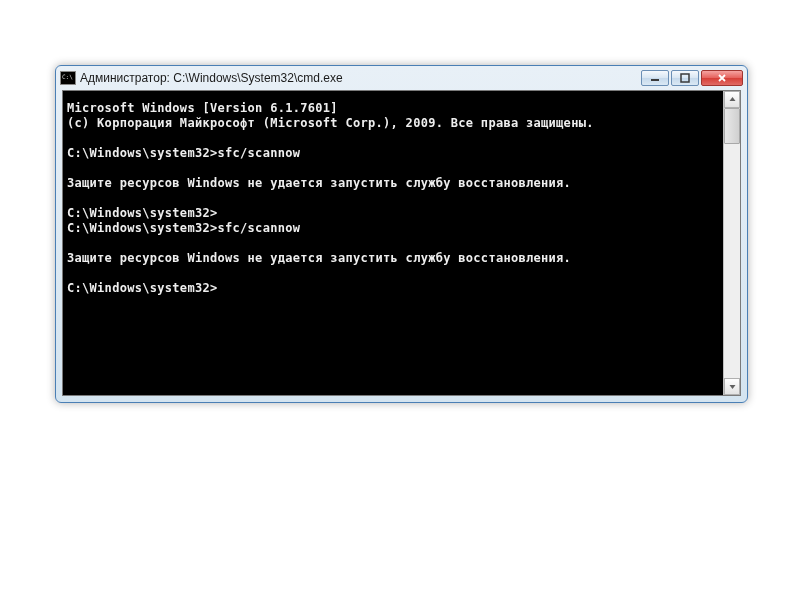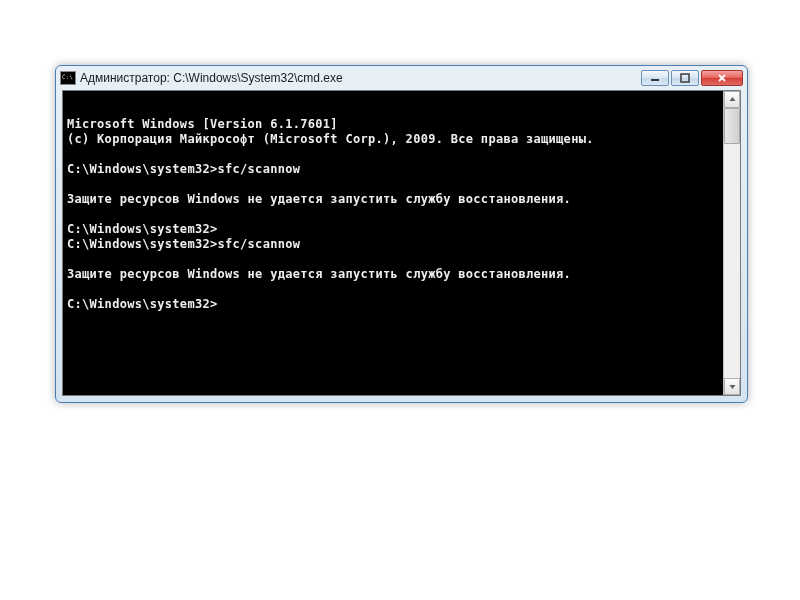--- a/index.html
+++ b/index.html
@@ -91,30 +91,29 @@
       flex: 1;
       margin: 0 6px 6px 6px;
       background: #000000;
       border: 1px solid #7a7a7a;
       display: flex;
       position: relative;
       overflow: hidden;
     }
     .console-text {
       flex: 1;
-      padding: 16px 4px;
+      padding: 10px 4px;
       font-family: "Lucida Console", "Consolas", monospace;
       font-size: 12px;
       line-height: 15px;
       color: #eeeeee;
       white-space: pre;
       overflow: hidden;
       font-weight: bold;
       letter-spacing: 0.3px;
-      margin-top: 10px;
     }
     .scrollbar {
       width: 17px;
       background: #f0f0f0;
       border-left: 1px solid #c0c0c0;
       display: flex;
       flex-direction: column;
     }
     .scroll-btn {
       height: 17px;

